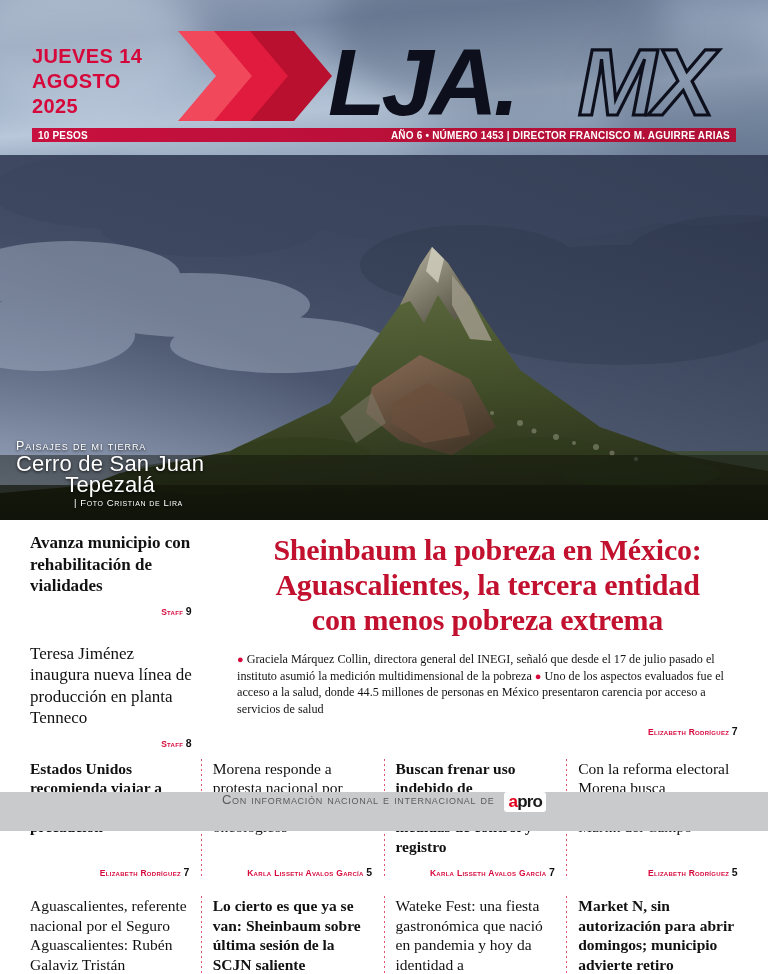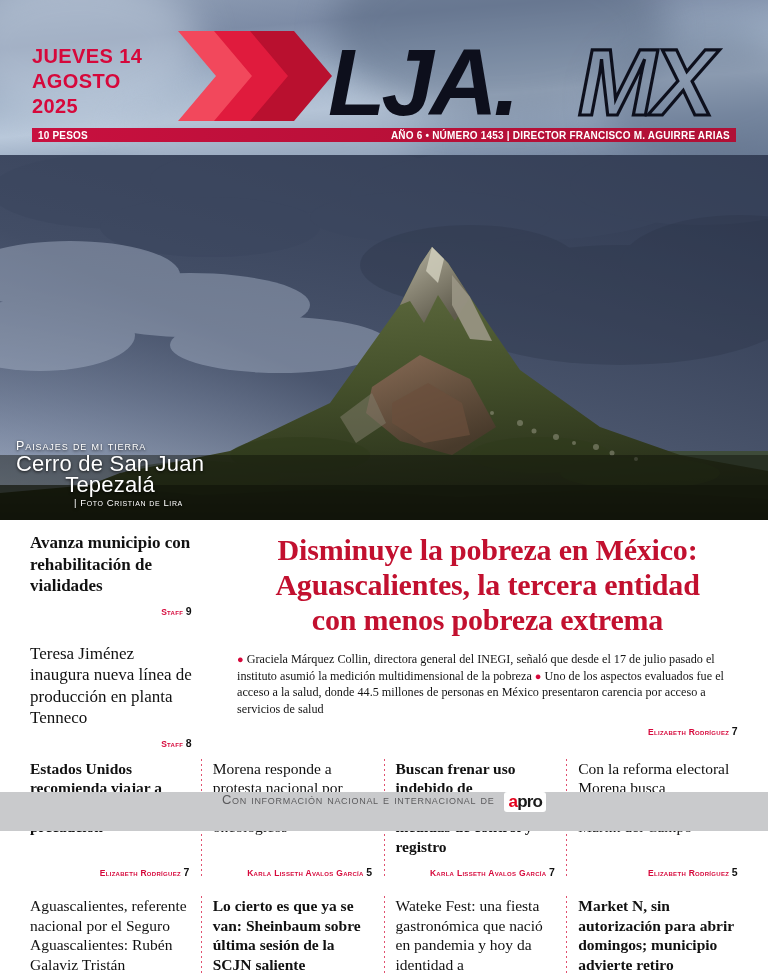--- a/index.html
+++ b/index.html
@@ -295,21 +295,21 @@
             <span class="pg">8</span>
           </div>
         </div>
 
       </div>
 
       <div class="vrule" style="background:none;"></div>
 
       <div class="col-lead">
         <div class="lead-hed">
-          <div>Disminuye la pobreza en México:</div>
+          <div>Sheinbaum la pobreza en México:</div>
           <div>Aguascalientes, la tercera entidad</div>
           <div>con menos pobreza extrema</div>
         </div>
         <div class="lead-body">
           <span class="bullet">●</span>
           <span>Graciela Márquez Collin, directora general del INEGI, señaló que desde el 17 de julio pasado el instituto asumió la medición multidimensional de la pobreza</span>
           <span class="bullet">●</span>
           <span>Uno de los aspectos evaluados fue el acceso a la salud, donde 44.5 millones de personas en México presentaron carencia por acceso a servicios de salud</span>
         </div>
         <div class="byline">

